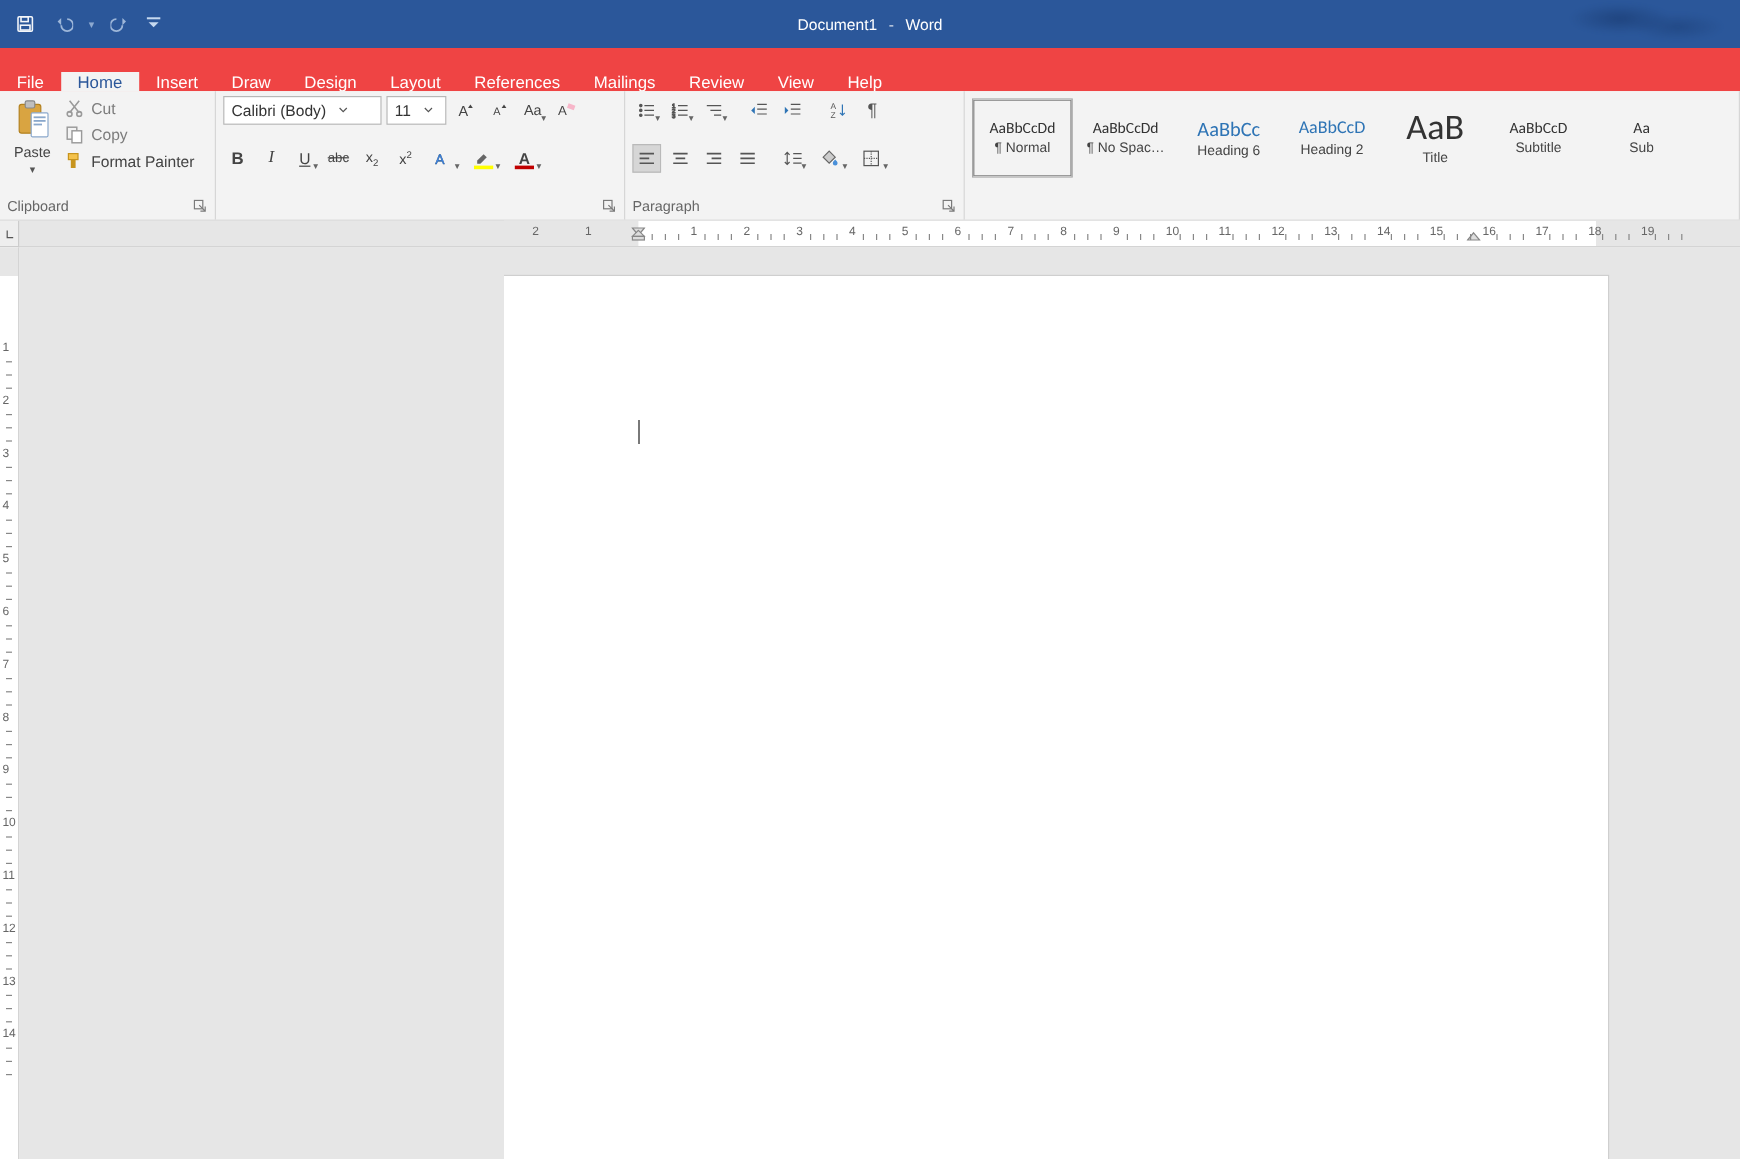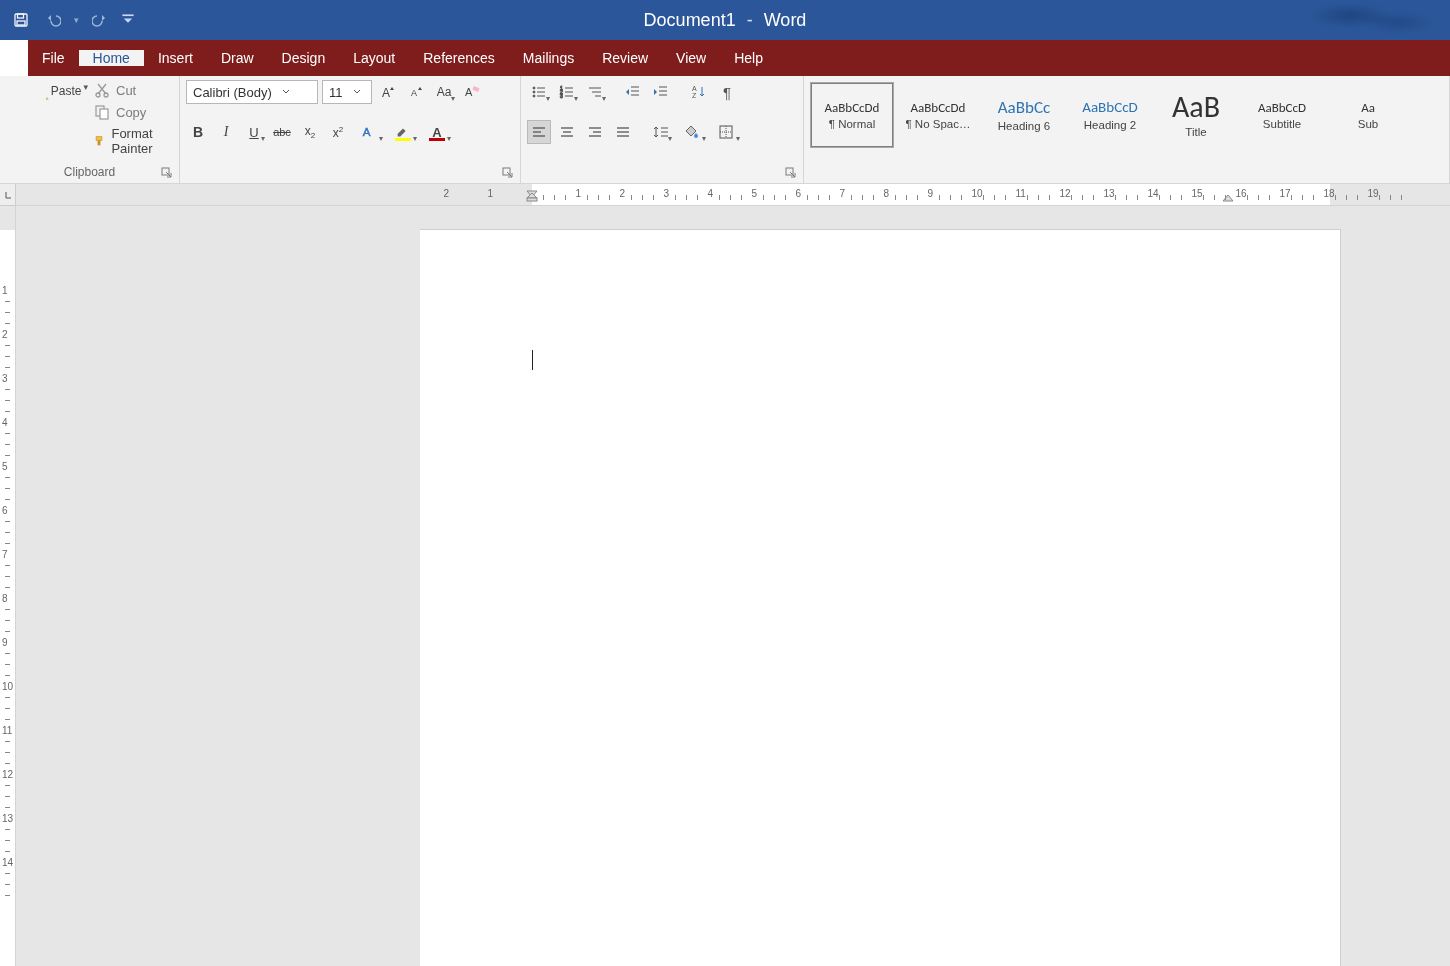--- a/index.html
+++ b/index.html
@@ -4,43 +4,43 @@
 <style>
   * { box-sizing: border-box; margin: 0; padding: 0; font-family: "Segoe UI", Tahoma, sans-serif; }
   body { width: 1450px; height: 966px; overflow: hidden; background: #fff; user-select: none; }
 
   
   .titlebar { height: 40px; background: #2b579a; display: flex; align-items: center; color: #fff; font-size: 12px; position: relative; }
   .qat { display: flex; align-items: center; gap: 10px; padding-left: 10px; }
   .qat .qbtn { width: 22px; height: 22px; display: flex; align-items: center; justify-content: center; color: #fff; opacity: 0.95; }
   .qat .qbtn svg { width: 16px; height: 16px; }
   .qat .customize { width: 14px; }
-  .title-center { position: absolute; left: 50%; transform: translateX(-50%); font-size: 18px; white-space: nowrap; }
+  .title-center { position: absolute; left: 50%; transform: translateX(-50%); font-size: 13px; white-space: nowrap; }
   .title-center .sep { opacity: 0.8; margin: 0 6px; }
   .title-smudge { position: absolute; right: 4px; top: 2px; width: 160px; height: 34px; background: radial-gradient(ellipse 60px 18px at 40% 40%, rgba(20,50,100,.55), rgba(20,50,100,0) 70%), radial-gradient(ellipse 55px 16px at 70% 60%, rgba(20,50,100,.4), rgba(20,50,100,0) 70%); filter: blur(2px); opacity:.9; }
 
   
-  .tabs { height: 36px; background: #7f1d1d; display: flex; align-items: center; color: #fff; font-size: 14px; margin-left: 28px; }
+  .tabs { height: 36px; background: #ef4444; display: flex; align-items: flex-end; color: #fff; font-size: 14px; }
   .tabs .tab { padding: 0 14px; display: flex; align-items: center; height: 100%; }
   .tabs .tab.file { padding: 0 14px; }
   .tabs .tab.active { background: #f3f3f3; color: #2b579a; }
   .tellme { display: flex; align-items: center; margin-left: 12px; gap: 10px; color: #fff; font-size: 14px; }
   .tellme svg { width: 18px; height: 18px; }
 
   
   .ribbon { height: 108px; background: #f3f3f3; border-bottom: 1px solid #d6d6d6; display: flex; position: relative; }
   .group { border-right: 1px solid #d6d6d6; display: flex; flex-direction: column; justify-content: space-between; padding: 4px 6px 0 6px; position: relative; }
-  .group-label { text-align: center; font-size: 12px; color: #666; padding: 3px 0 4px; }
+  .group-label { text-align: left; font-size: 12px; color: #666; padding: 3px 0 4px; }
   .group-body { display: flex; align-items: flex-start; gap: 6px; flex: 1; }
   .dialog-launcher { position: absolute; right: 4px; bottom: 4px; width: 14px; height: 14px; color: #7a7a7a; }
   .dialog-launcher svg { width: 12px; height: 12px; }
 
   
   .g-clipboard { width: 180px; }
-  .paste-big { width: 42px; display: flex; align-items: flex-start; justify-content: flex-start; gap: 2px; padding-top: 2px; margin-left: 40px; }
+  .paste-big { width: 42px; display: flex; flex-direction: column; align-items: center; justify-content: flex-start; gap: 2px; padding-top: 2px; }
   .paste-big svg { width: 30px; height: 34px; }
   .paste-big .lbl { font-size: 12px; color: #444; margin-top: 2px; }
   .paste-big .dd { font-size: 9px; color: #555; }
   .clip-col { display: flex; flex-direction: column; gap: 6px; padding-top: 2px; }
   .clip-row { display: flex; align-items: center; gap: 6px; font-size: 13px; color: #7c7c7c; }
   .clip-row.enabled { color: #444; }
   .clip-row svg { width: 16px; height: 16px; }
 
   
   .g-font { width: 341px; }
@@ -391,20 +391,21 @@
           </div>
         <div class="btn split wide">
             <svg viewBox="0 0 16 16" stroke="#555" fill="none">
               <rect x="2" y="2" width="12" height="12"></rect>
               <line x1="2" y1="8" x2="14" y2="8" stroke-dasharray="1 1"></line>
               <line x1="8" y1="2" x2="8" y2="14" stroke-dasharray="1 1"></line>
             </svg>
           </div>
       </div>
     </div>
+    <div class="group-label">Paragraph</div>
     <div class="dialog-launcher"><svg viewBox="0 0 12 12" stroke="#7a7a7a" fill="none">
           <rect x="1" y="1" width="7" height="7"></rect>
           <path d="M5 5l5 5M10 6v4H6"></path>
         </svg></div>
   </div>
 
   <div class="group g-styles">
     <div class="group-body">
       <div class="styles-list" id="styles-host">
           <div class="style-item selected">

